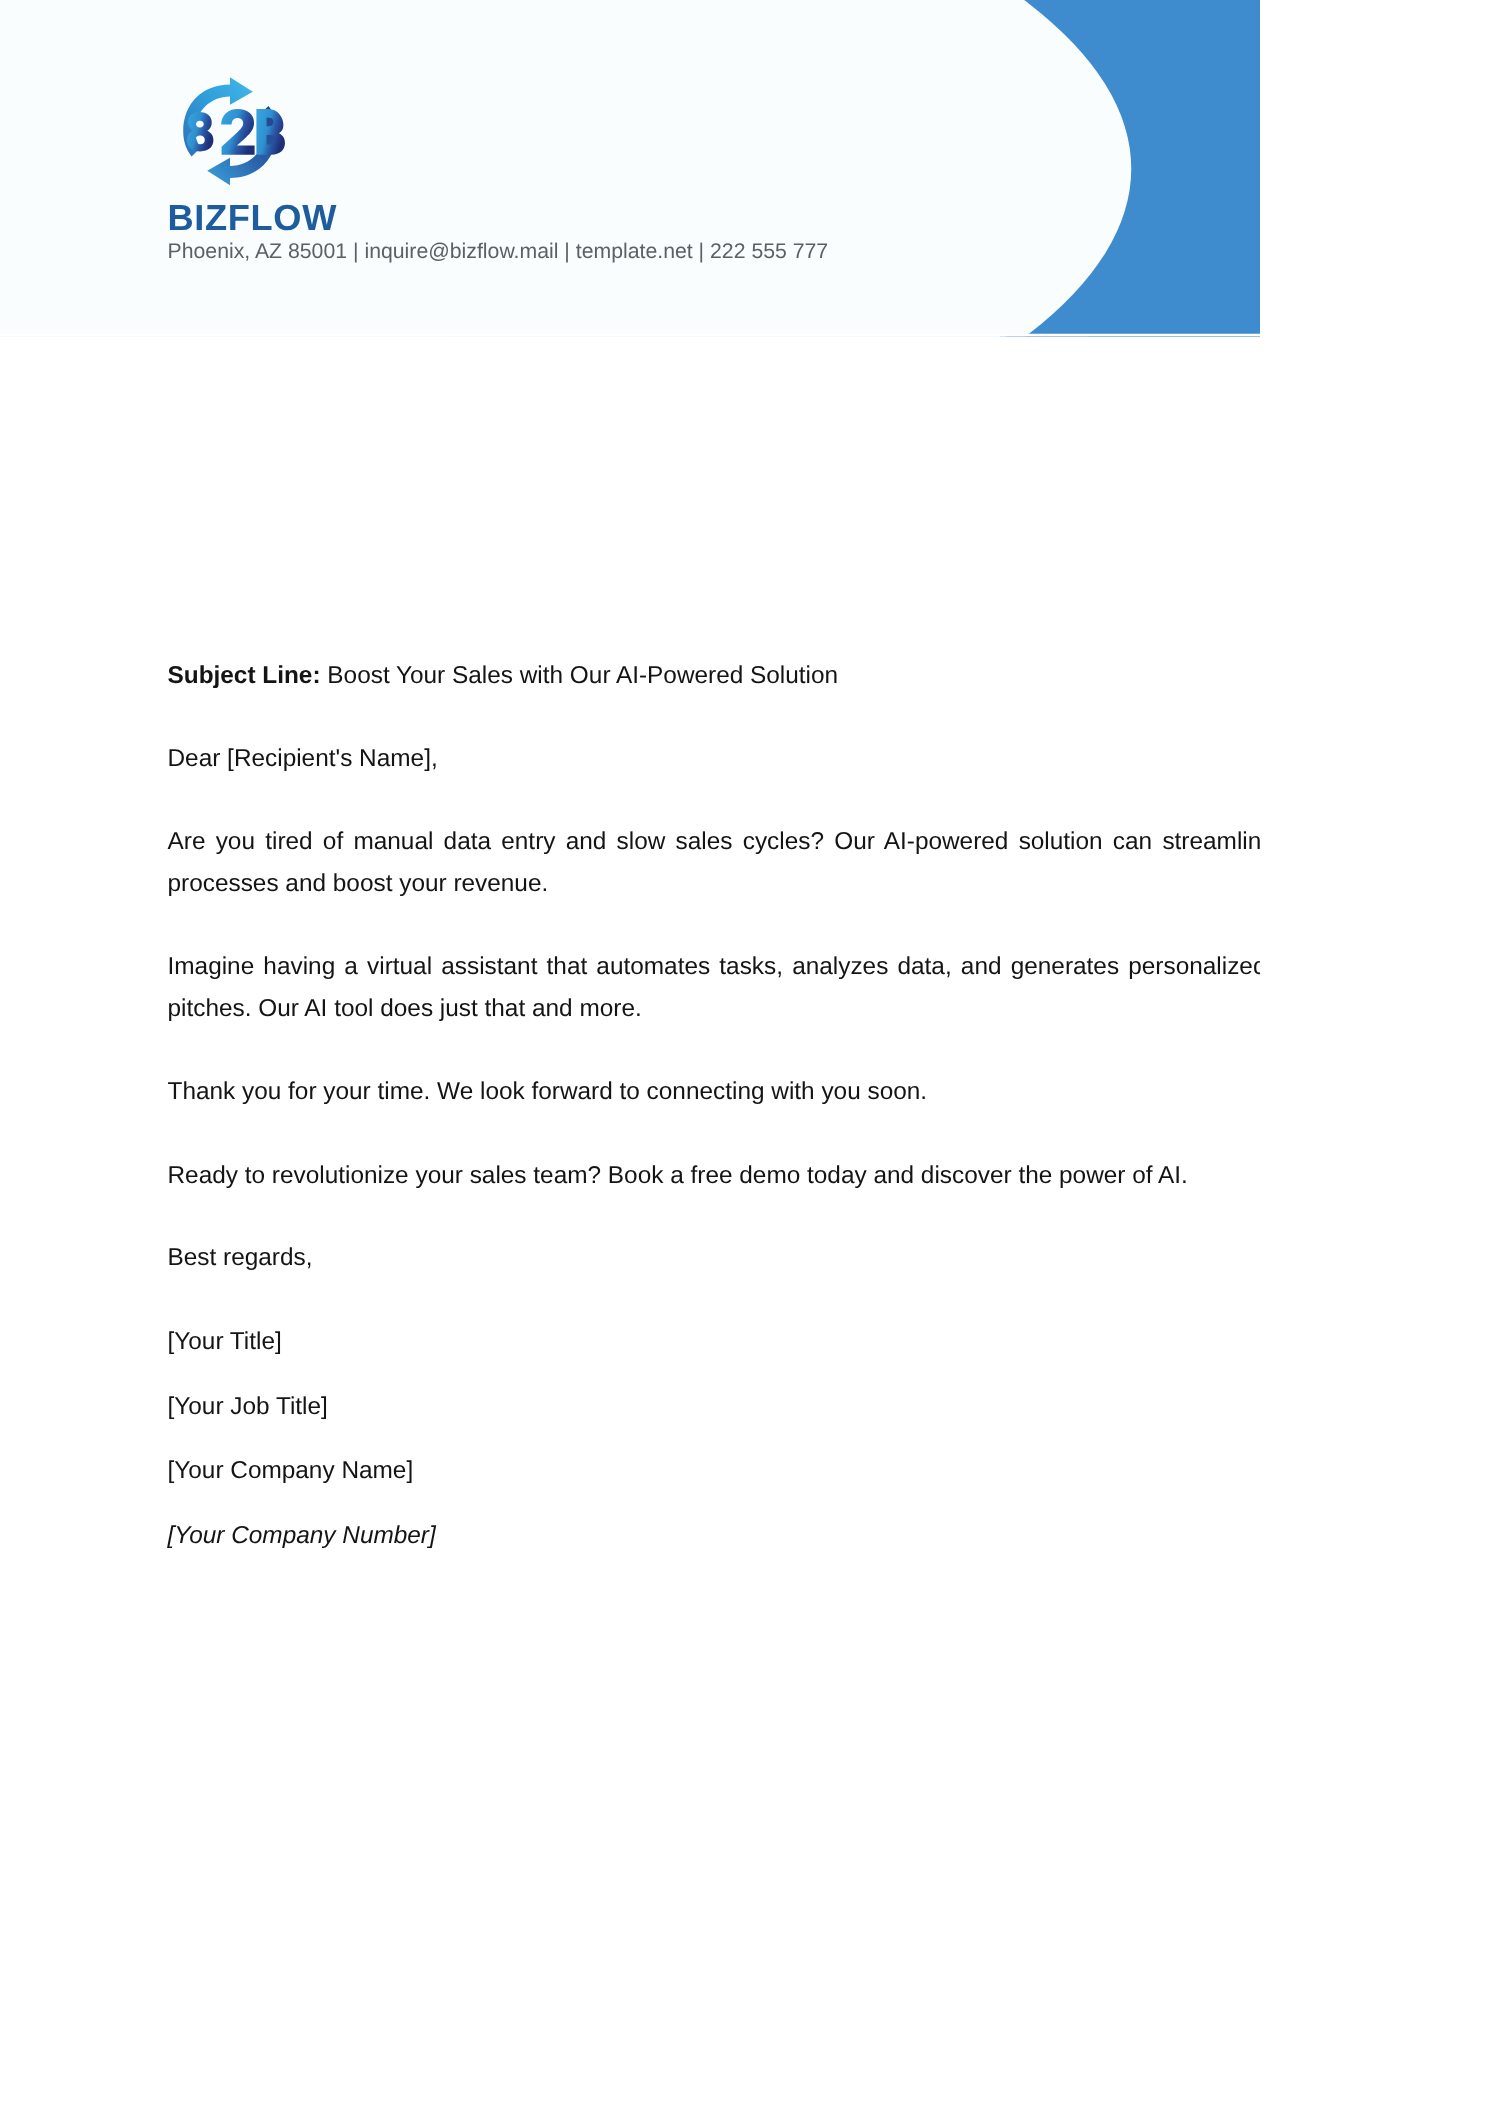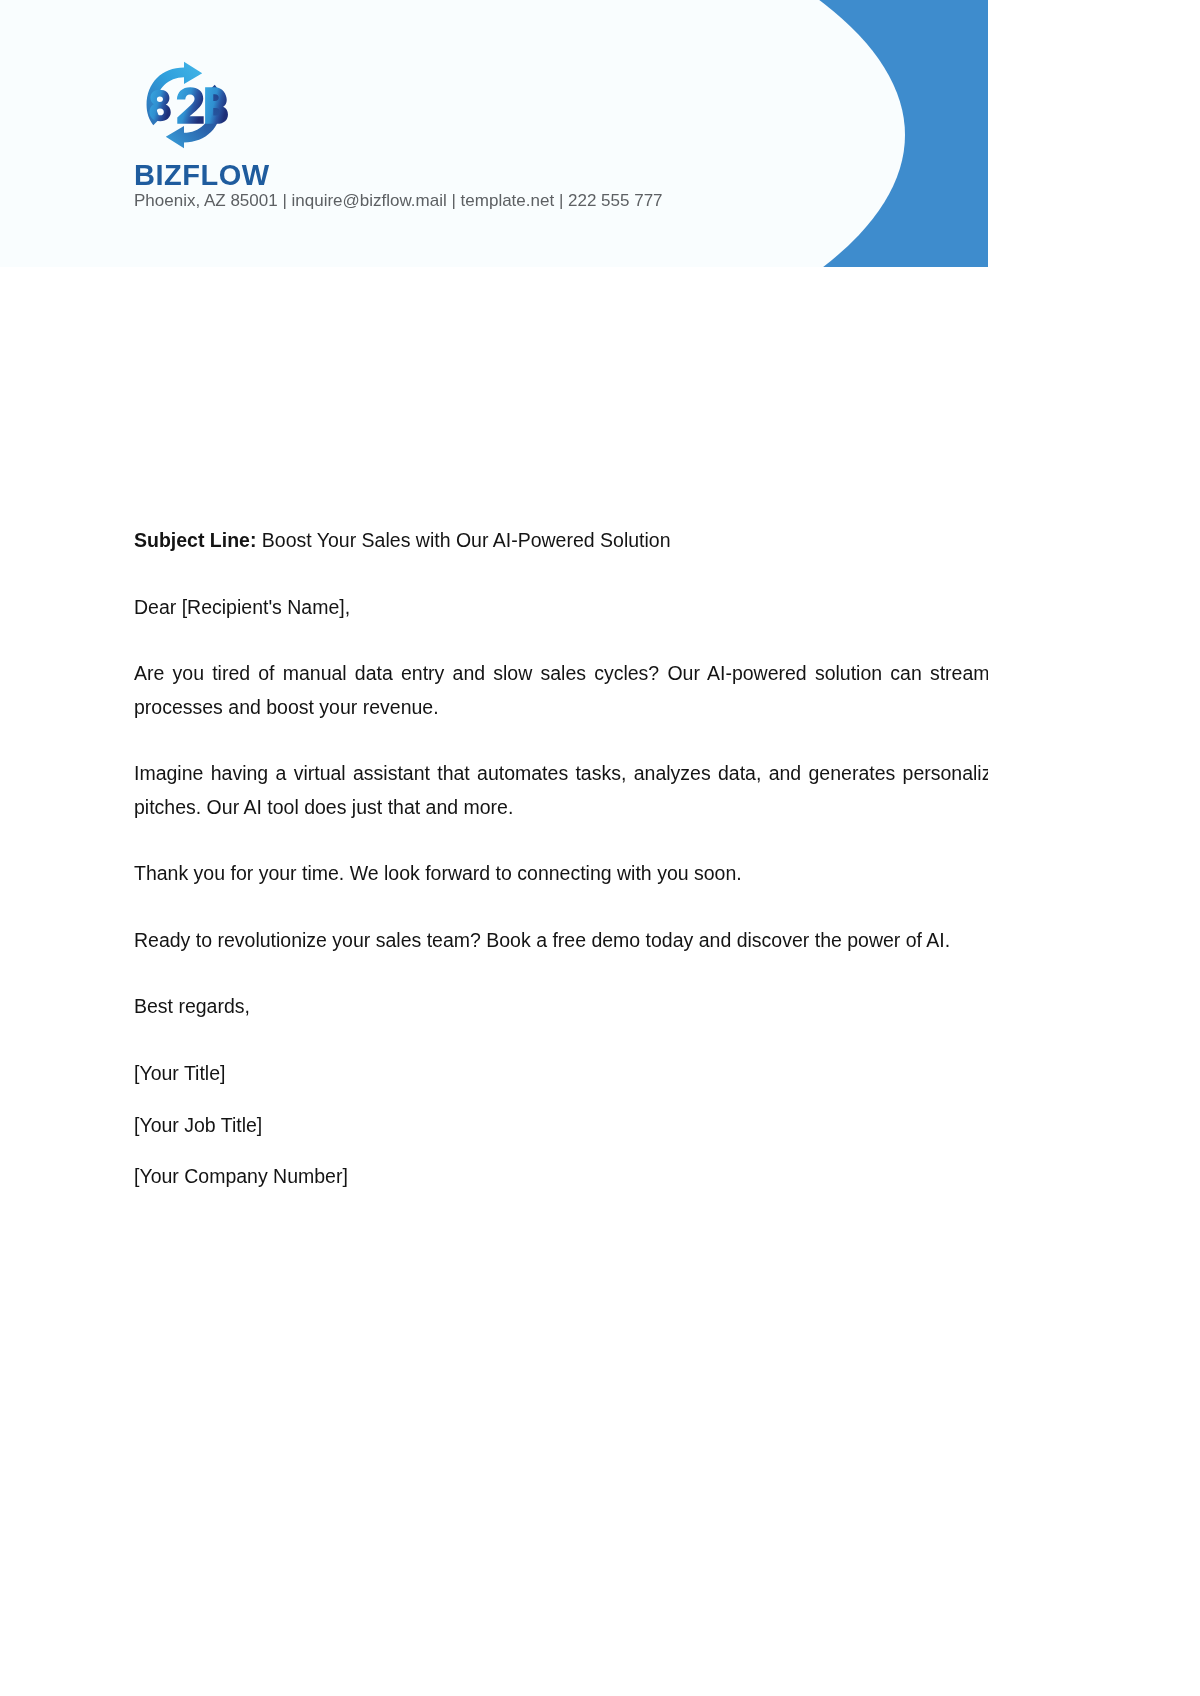--- a/index.html
+++ b/index.html
@@ -15,20 +15,21 @@
     -webkit-font-smoothing: antialiased;
     overflow: hidden;
   }
 
   .page {
     position: relative;
     width: 988px;
     height: 1696px;
     background: #ffffff;
     overflow: hidden;
+    padding-left: 20px;
   }
 
   
   .letterhead {
     position: absolute;
     left: 0;
     top: 0;
     width: 1200px;
     height: 269px;
     overflow: hidden;
@@ -182,20 +183,21 @@
 
   .sig-line {
     margin: 0 0 18px 0;
     text-align: left;
   }
   .sig-block {
     margin-top: 0;
   }
   .sig-block .sig-line:last-child {
     margin-bottom: 0;
+    font-style: italic;
   }
 </style>
 </head>
 <body>
 
 <div class="page">
 
   <div class="letterhead">
     <div class="lh-plate"></div>
     <div class="lh-band-dark"></div>
@@ -276,19 +278,20 @@
 
       <p class="para plain">Thank you for your time. We look forward to connecting with you soon.</p>
 
       <p class="para">Ready to revolutionize your sales team? Book a free demo today and discover the power of AI.</p>
 
       <p class="para plain">Best regards,</p>
 
       <div class="sig-block">
         <div class="sig-line">[Your Title]</div>
         <div class="sig-line">[Your Job Title]</div>
+        <div class="sig-line">[Your Company Name]</div>
         <div class="sig-line">[Your Company Number]</div>
       </div>
 
     </div>
   </div>
 
 </div>
 
 </body></html>

